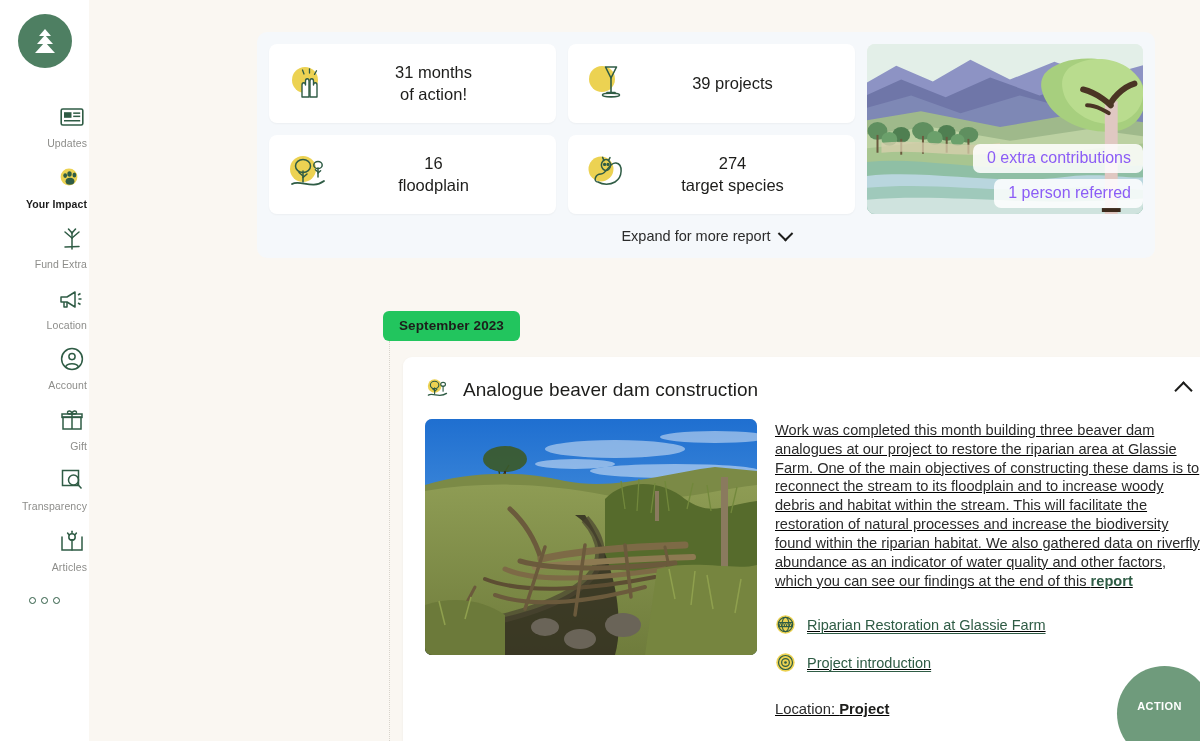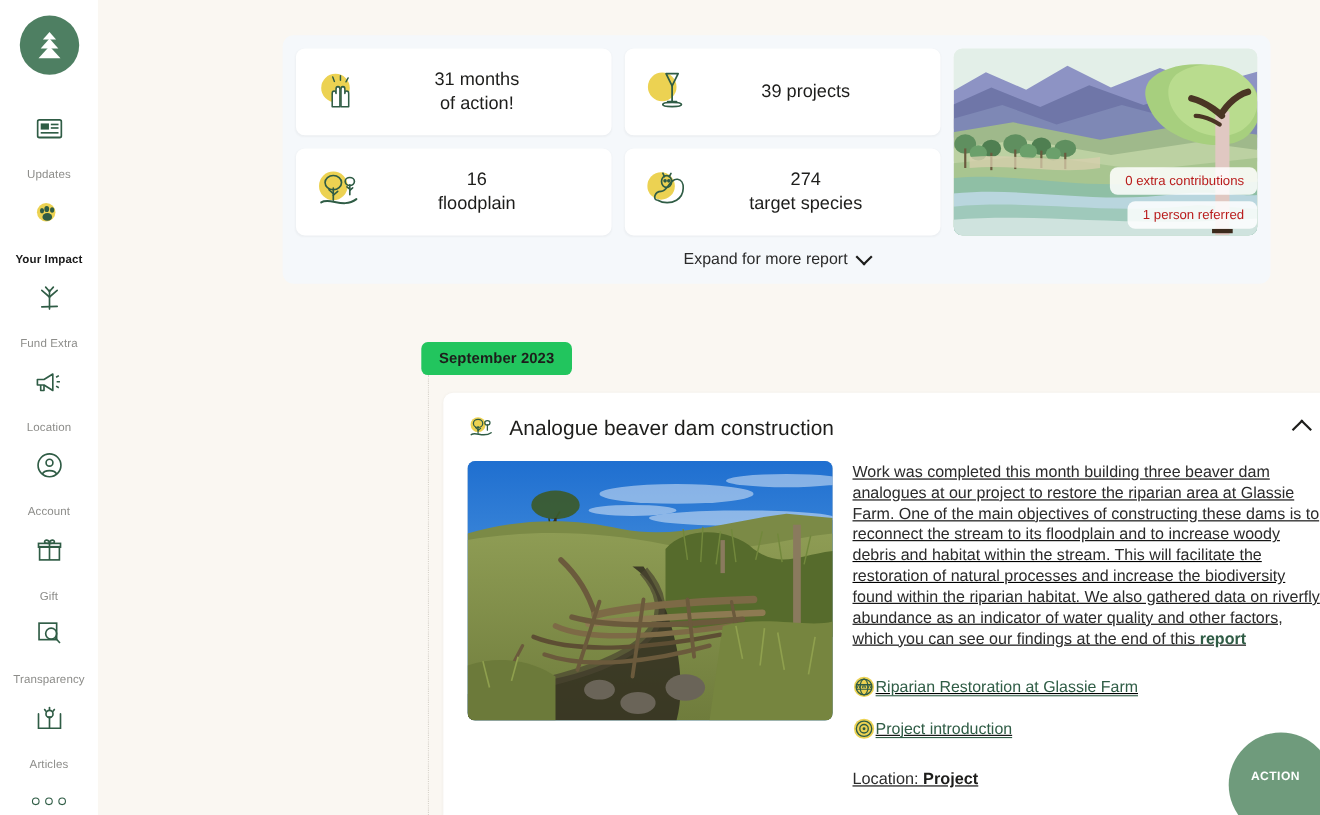--- a/index.html
+++ b/index.html
@@ -31,24 +31,23 @@
     border-radius: 50%;
     background: #4e7f62;
     display: flex; align-items: center; justify-content: center;
     margin-bottom: 26px;
   }
   .nav-item {
     width: 89px;
     padding: 9px 2px 6px 2px;
     display: flex;
     flex-direction: column;
-    align-items: center;
+    align-items: flex-end;
     cursor: pointer;
     text-decoration: none;
-    gap: 16px;
   }
   .nav-icon {
     width: 30px; height: 28px;
     display: flex; align-items: center; justify-content: center;
     position: relative;
   }
   .nav-label {
     margin-top: 7px;
     font-size: 10.5px;
     color: #8d8d8a;
@@ -137,22 +136,22 @@
     right: 0px; bottom: 6px;
     display: flex; flex-direction: column;
     align-items: flex-end;
     gap: 6px;
     z-index: 4;
   }
   .ill-badge {
     background: rgba(255,255,255,0.86);
     border-radius: 7px;
     padding: 5px 12px 6px 14px;
-    font-size: 12px;
-    color: #b91c1c;
+    font-size: 16px;
+    color: #8b5cf6;
     white-space: nowrap;
   }
   .expand-row {
     text-align: center;
     padding: 14px 0 8px 0;
     font-size: 14.5px;
     color: #2b2b2b;
     cursor: pointer;
     display: flex;
     align-items: center;
@@ -238,20 +237,21 @@
   }
   .inline-link {
     color: #2f5c45;
     font-weight: bold;
     cursor: pointer;
     text-decoration: none;
   }
   .link-row {
     display: flex;
     align-items: center;
+    gap: 11px;
     margin-top: 17px;
     cursor: pointer;
   }
   .link-row:first-of-type { margin-top: 24px; }
   .link-icon { width: 21px; height: 21px; flex: 0 0 21px; }
   .link-text {
     font-size: 14.5px;
     color: #2f5c45;
     text-decoration: underline;
     text-underline-offset: 2.5px;

